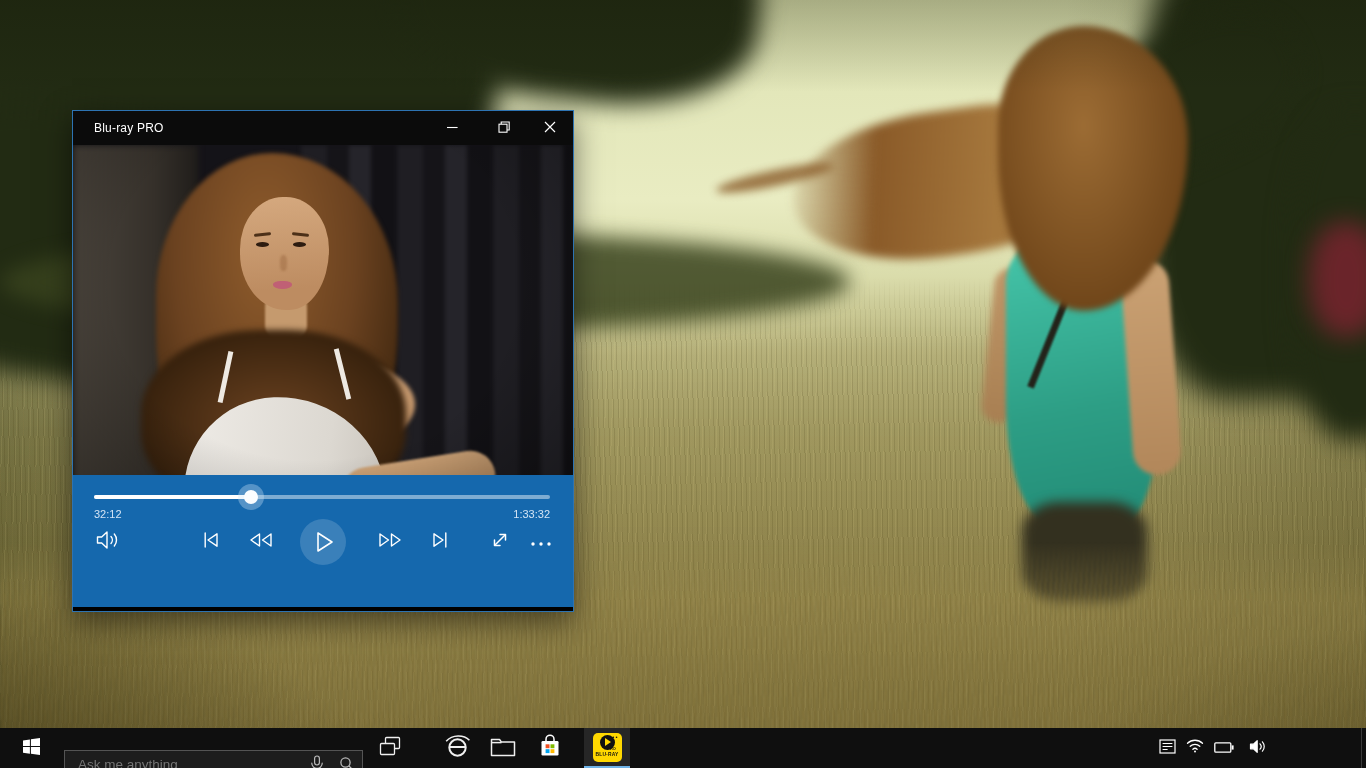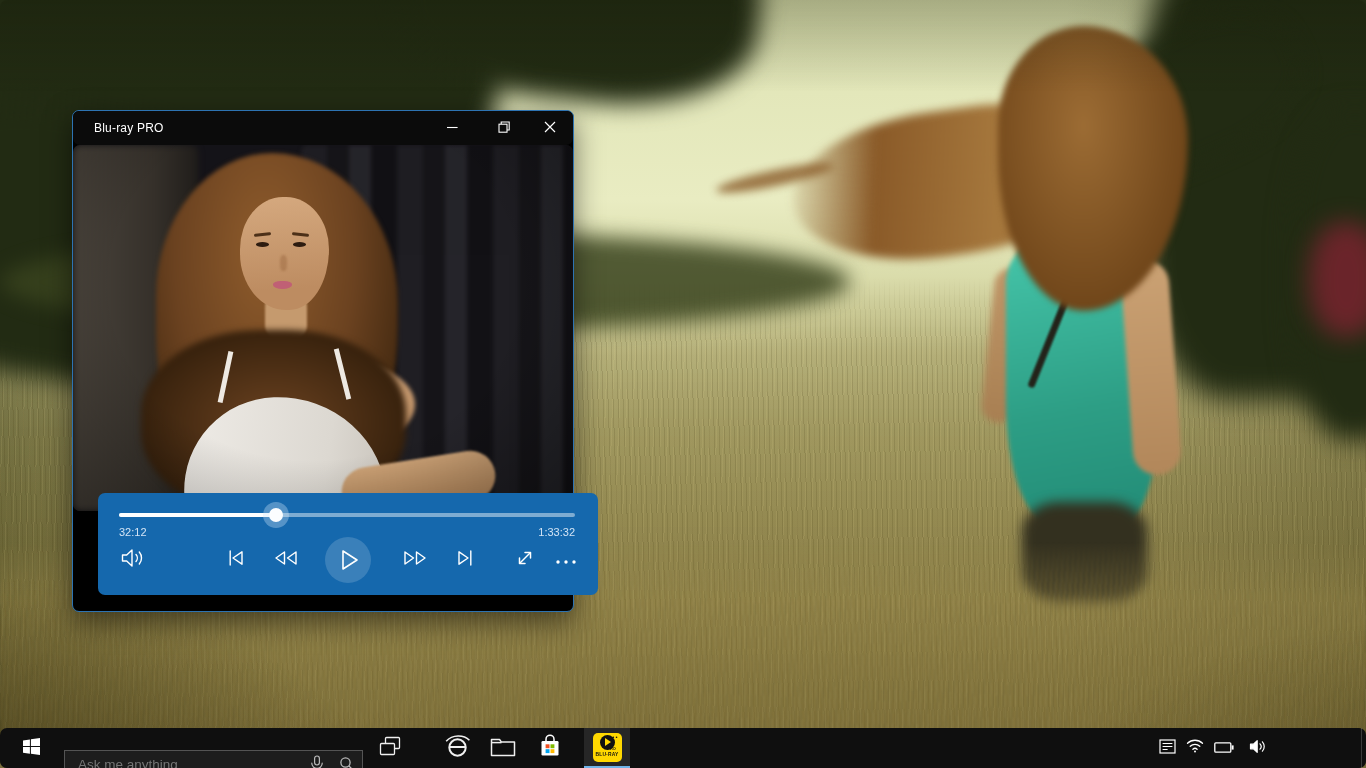--- a/index.html
+++ b/index.html
@@ -1,21 +1,21 @@
 <!DOCTYPE html>
 <html style="--accent: #1568ad;"><head>
 <meta charset="utf-8">
 <style>
   html,body{margin:0;padding:0;background:#000;}
   *{box-sizing:border-box;}
   :root{--accent:#1568ad;}
   .desktop{position:relative;width:1366px;height:768px;overflow:hidden;
     font-family:"Liberation Sans",sans-serif;
     background:linear-gradient(180deg,#d2d7a6 0%,#e3e7ba 12%,#e9ecc2 26%,#dadcab 36%,#b9b47d 46%,#a8a066 56%,#9d9257 70%,#8e824b 85%,#7a6e3e 100%);}
-  .abs{position:absolute;border-radius:7px;}
+  .abs{position:absolute;}
   
   .wp-sidetint{inset:0;background:linear-gradient(90deg,rgba(45,50,18,.38),rgba(45,50,18,0) 22%,rgba(45,50,18,0) 78%,rgba(55,55,22,.28));}
   .wp-grass{left:0;right:0;top:278px;bottom:0;
     background:
       repeating-linear-gradient(88deg,rgba(70,60,20,.16) 0 1px,rgba(0,0,0,0) 1px 5px),
       repeating-linear-gradient(92deg,rgba(238,222,152,.10) 0 1px,rgba(0,0,0,0) 1px 7px),
       linear-gradient(180deg,rgba(0,0,0,0) 0%,rgba(58,50,16,.18) 85%);
     -webkit-mask-image:linear-gradient(180deg,transparent,#000 70px);
     mask-image:linear-gradient(180deg,transparent,#000 70px);}
   .blob{filter:blur(12px);background:#222b13;border-radius:42%;}
@@ -79,21 +79,21 @@
   .v-eye.l{left:16px;top:45px;} .v-eye.r{left:53px;top:45px;}
   .v-nose{position:absolute;left:40px;top:58px;width:7px;height:16px;background:rgba(140,90,50,.35);border-radius:40%;filter:blur(1px);}
   .v-lips{position:absolute;left:33px;top:84px;width:19px;height:8px;background:#c06075;border-radius:45% 45% 55% 55%;filter:blur(.4px);}
   .v-cami{left:110px;top:252px;width:202px;height:116px;background:linear-gradient(100deg,#efece7,#dcd8d1 70%,#c9c4bc);
     border-radius:46% 54% 0 0 / 80% 90% 0 0;transform:rotate(-2deg);}
   .v-strap{position:absolute;width:5px;height:52px;background:#eee9e2;}
   .v-strap.l{left:150px;top:206px;transform:rotate(12deg);} .v-strap.r{left:267px;top:203px;transform:rotate(-14deg);}
   .v-arm{left:268px;top:314px;width:155px;height:50px;background:linear-gradient(#cda377,#b3865a);border-radius:26px;transform:rotate(-9deg);filter:blur(1px);}
   .v-vig{inset:0;background:radial-gradient(ellipse at 48% 38%,rgba(0,0,0,0) 55%,rgba(0,0,0,.38));}
   
-  .controls{left:0;bottom:16px;width:500px;height:102px;background:var(--accent);margin-left:25px;}
+  .controls{left:0;bottom:4px;width:500px;height:132px;background:var(--accent);}
   .seek-track{position:absolute;left:21px;top:20px;width:456px;height:4px;background:rgba(255,255,255,.45);border-radius:2px;}
   .seek-fill{position:absolute;left:0;top:0;height:4px;background:#fff;border-radius:2px;}
   .seek-thumb{position:absolute;top:2px;width:14px;height:14px;background:#fbfdff;border-radius:50%;
     transform:translate(-50%,-50%);box-shadow:0 0 0 6px rgba(205,228,248,.35);}
   .time{position:absolute;top:33px;color:#d3e4f5;font-size:11px;}
   .time.elapsed{left:21px;} .time.total{right:23px;}
   .tbtn{position:absolute;top:67px;transform:translate(-50%,-50%);display:flex;align-items:center;justify-content:center;}
   .btn-play{width:46px;height:46px;border-radius:50%;background:rgba(255,255,255,.16);}
   
   .taskbar{left:0;top:728px;width:1366px;height:40px;background:#0f0f0f;}

